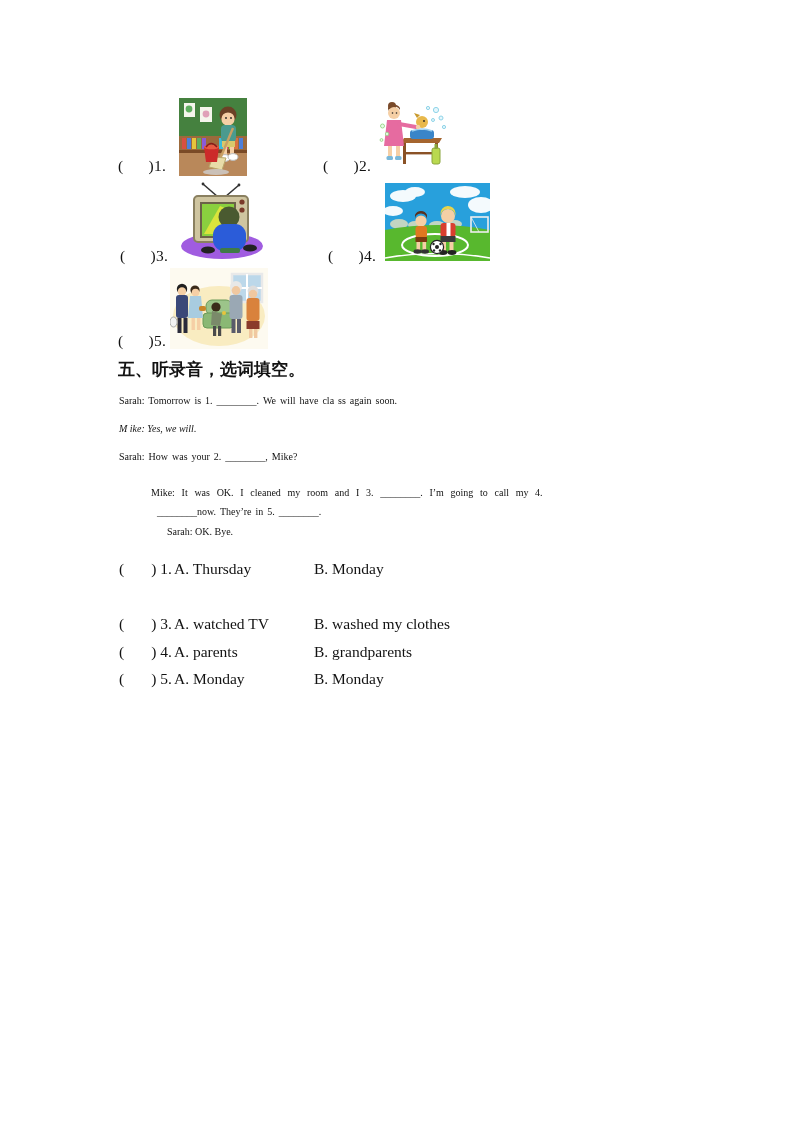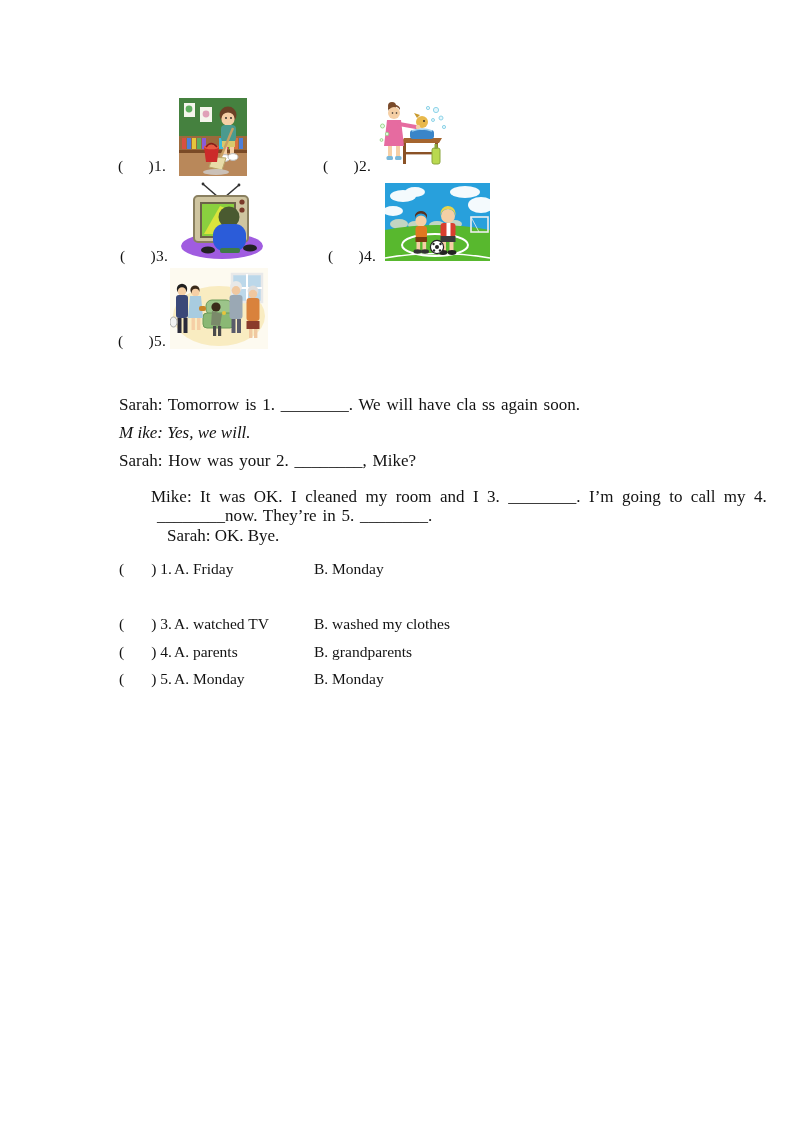--- a/index.html
+++ b/index.html
@@ -21,21 +21,21 @@
   }
   .heading{
     position:absolute;
     left:118px;top:358px;
     font-size:17px;
     font-weight:bold;
   }
   .dline{
     position:absolute;
     left:119px;
-    font-size:17px;
+    font-size:10px;
     white-space:pre;
   }
   .ws15{word-spacing:1.5px;}
   .ws4{word-spacing:4.2px;}
   .indent{padding-left:38px;}
   .choice{
     position:absolute;
     left:119px;
     font-size:15.5px;
   }
@@ -237,30 +237,31 @@
       <circle cx="83" cy="23" r="5.4" fill="#dddddd"></circle>
       <circle cx="83" cy="26" r="4.2" fill="#f0c8a0"></circle>
       <rect x="76.5" y="30" width="13" height="23" rx="3" fill="#d9823c"></rect>
       <rect x="76.5" y="53" width="13" height="8" fill="#8a3a2a"></rect>
       <rect x="79" y="61" width="3.4" height="9" fill="#f0c8a0"></rect>
         <rect x="84" y="61" width="3.4" height="9" fill="#f0c8a0"></rect>
     </svg>
   </div>
   <div class="img-label" style="left:118px;top:332px;">(      )5.</div>
 
+  <div class="heading">五、听录音，选词填空。</div>
 
   <div class="dline ws15" style="top:395px;">Sarah: Tomorrow is 1. ________. We will have cla ss again soon.</div>
   <div class="dline" style="top:423px;font-style:italic;">M ike: Yes, we will.</div>
   <div class="dline ws15" style="top:451px;">Sarah: How was your 2. ________, Mike?</div>
   <div class="dline ws4" style="top:487px;margin-left:32px;">Mike: It was OK. I cleaned my room and I 3. ________. I’m going to call my 4.</div>
   <div class="dline ws15 indent" style="top:506px;">________now. They’re in 5. ________.</div>
   <div class="dline" style="top:526px;margin-left:48px;">Sarah: OK. Bye.</div>
 
   <div class="choice" style="top:560px;">
-    <span class="c-prefix">(       ) 1.</span><span class="c-a">A. Friday</span><span class="c-b">B. Monday</span>
+    <span class="c-prefix">(       ) 1.</span><span class="c-a">A. Thursday</span><span class="c-b">B. Monday</span>
   </div>
   <div class="choice" style="top:615px;">
     <span class="c-prefix">(       ) 3.</span><span class="c-a">A. watched TV</span><span class="c-b">B. washed my clothes</span>
   </div>
   <div class="choice" style="top:643px;font-family:Liberation Serif, serif;">
     <span class="c-prefix">(       ) 4.</span><span class="c-a">A. parents</span><span class="c-b">B. grandparents</span>
   </div>
   <div class="choice" style="top:670px;">
     <span class="c-prefix">(       ) 5.</span><span class="c-a">A. Monday</span><span class="c-b">B. Monday</span>
   </div>

